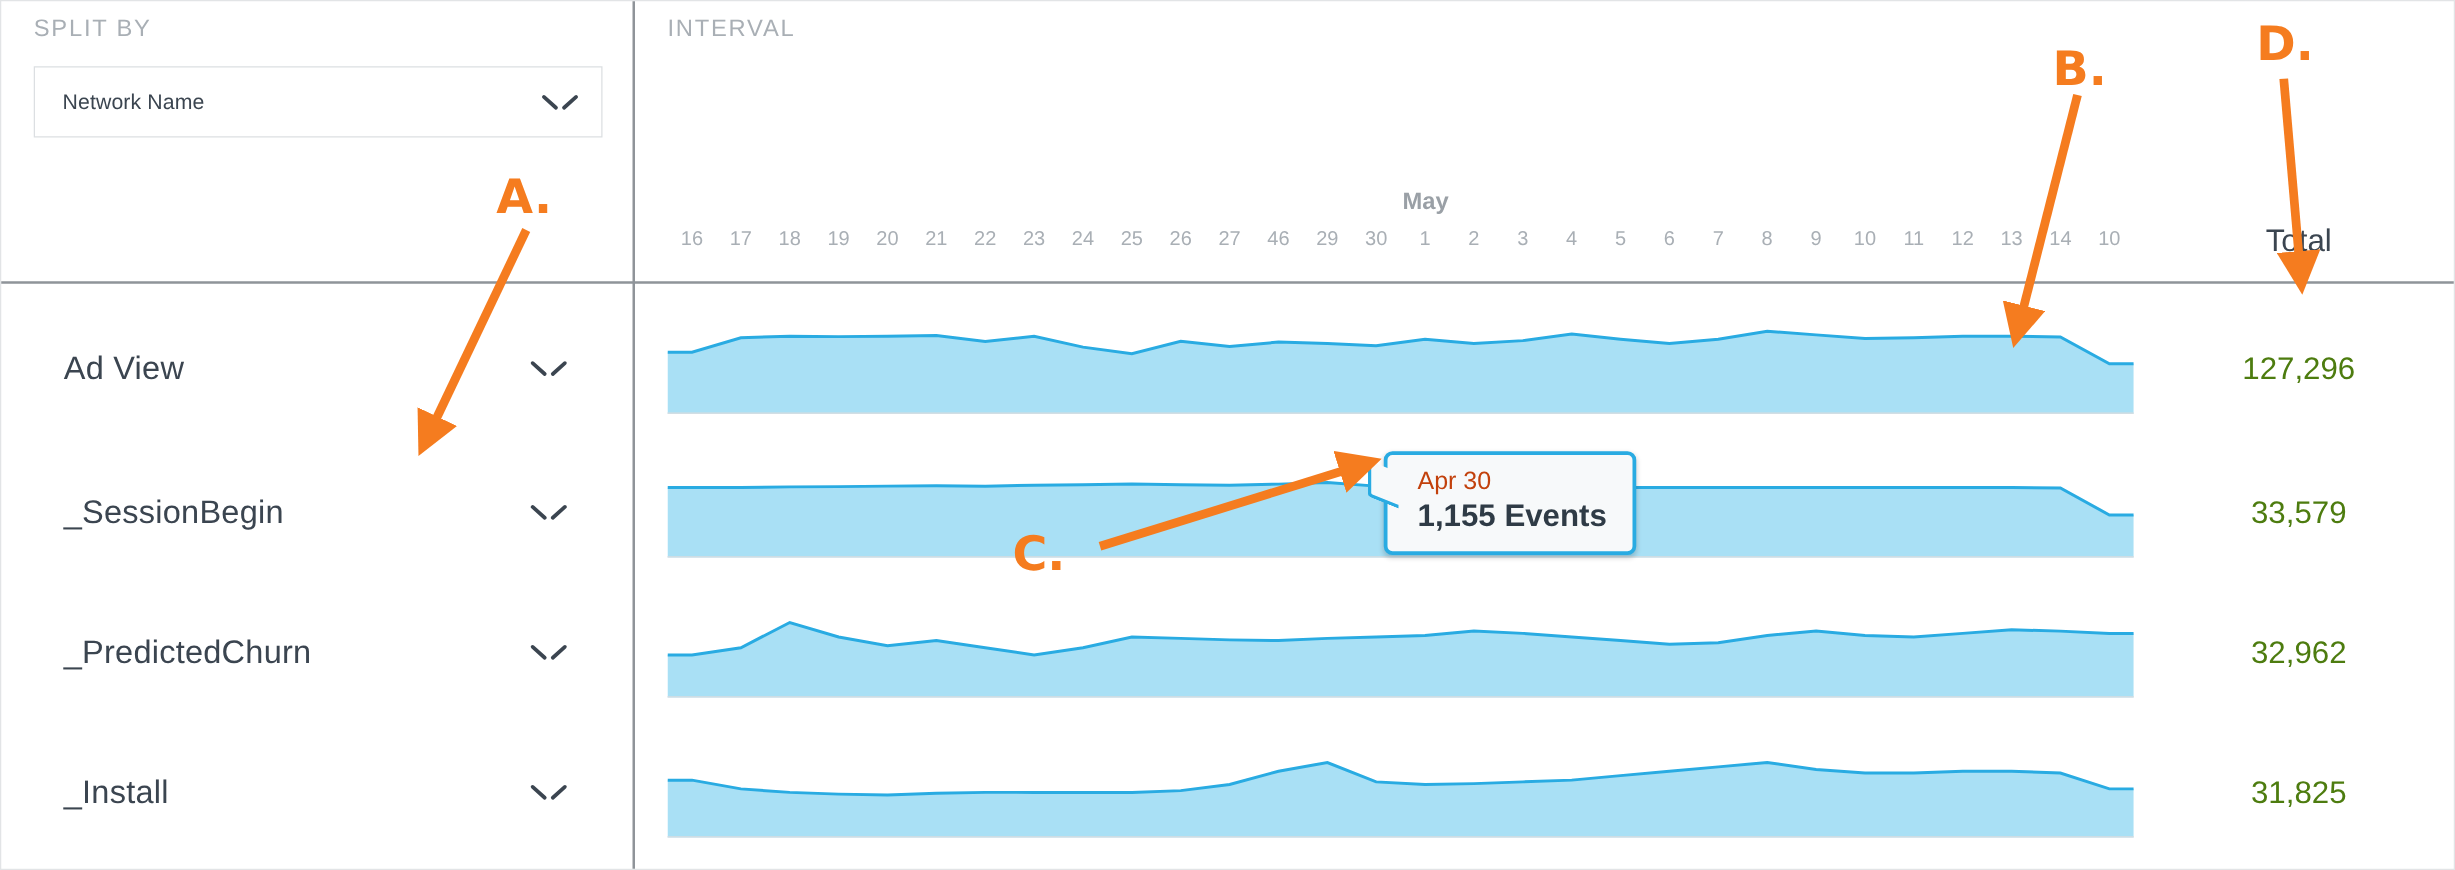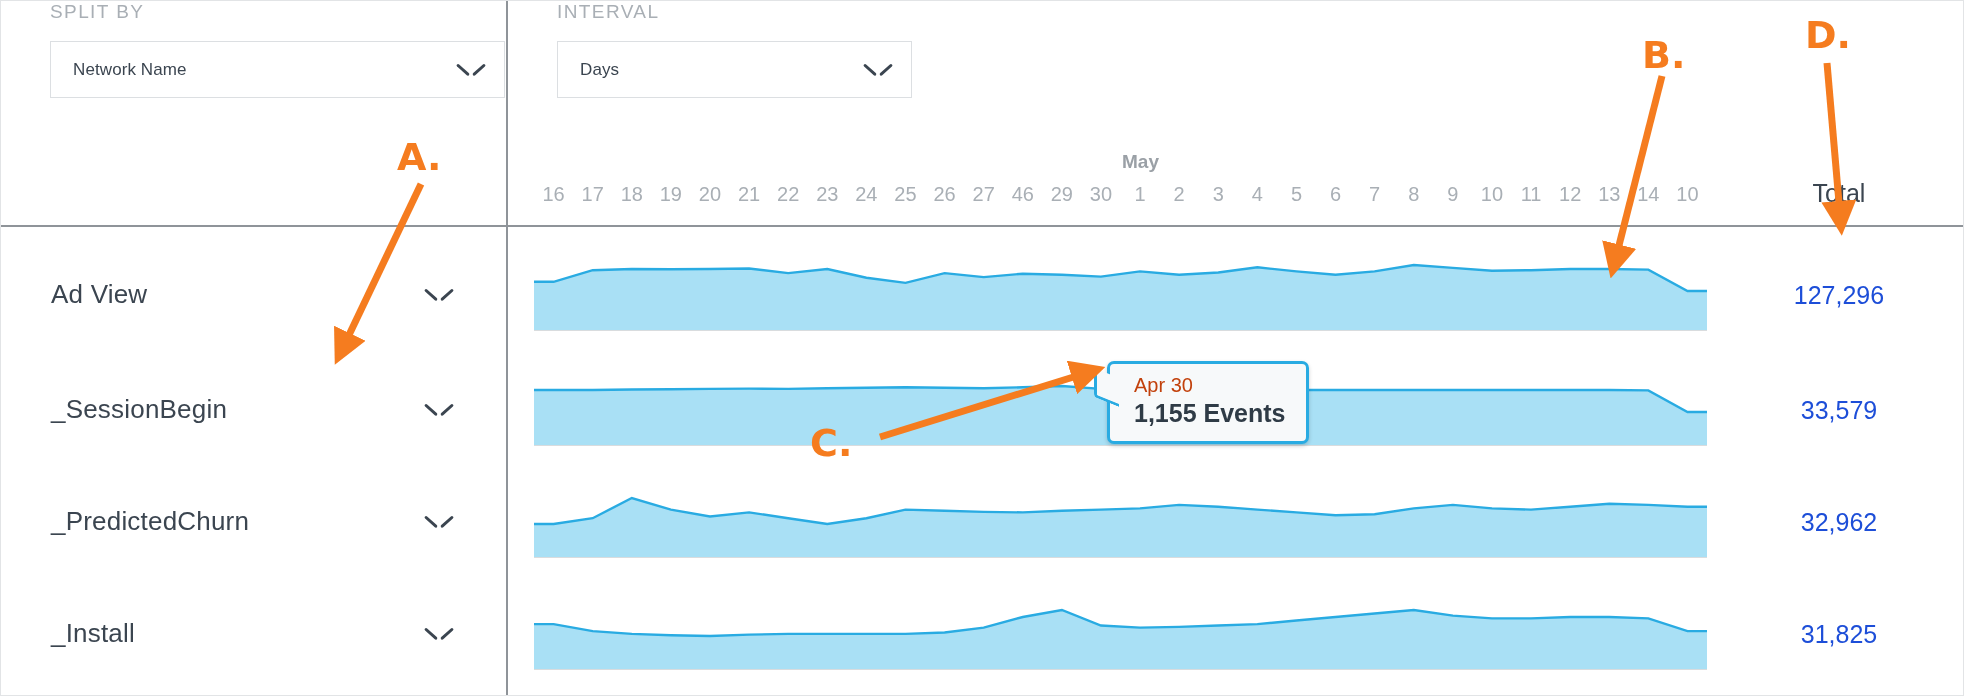--- a/index.html
+++ b/index.html
@@ -14,21 +14,21 @@
     position:absolute;inset:0;
     background:#ffffff;
     border:1px solid #e2e4e6;
     box-sizing:border-box;
   }
 
   
   .controls{
     position:absolute;left:0;top:0;width:100%;height:225px;
   }
-  .ctl-block{position:absolute;top:0;margin-left:23px;}
+  .ctl-block{position:absolute;top:12px;}
   .ctl-label{
     font-size:19px;letter-spacing:1.4px;color:#a9afb5;
     font-weight:400;text-transform:uppercase;
   }
   .ctl-select{
     margin-top:18px;
     box-sizing:border-box;
     border:1px solid #dcdfe2;
     background:#fff;
     height:57px;
@@ -69,21 +69,21 @@
   
   .axis{
     position:absolute;left:505px;top:140px;width:1230px;height:82px;
   }
   .month-label{
     position:absolute;top:10px;
     font-size:19px;font-weight:700;color:#9aa0a6;
   }
   .tick{
     position:absolute;top:42px;
-    font-size:20px;color:#a9afb5;
+    font-size:16px;color:#a9afb5;
     transform:translateX(-50%);
     text-align:center;
   }
   .total-head{
     position:absolute;left:1838px;top:178px;
     font-size:25px;color:#3b4550;
     transform:translate(-50%,0);
   }
 
   
@@ -93,21 +93,21 @@
   .row-name{
     position:absolute;left:50px;top:50px;
     font-size:26px;color:#3b4550;letter-spacing:.2px;
   }
   .row-chev{
     position:absolute;left:425px;top:58px;
     cursor:pointer;
   }
   .row-total{
     position:absolute;left:1838px;top:52px;
-    font-size:25px;color:#1d4ed8;
+    font-size:25px;color:#4d7c0f;
     transform:translateX(-50%);
     white-space:nowrap;
   }
   .spark{
     position:absolute;left:533px;top:0px;width:1173px;height:110px;
   }
   .spark svg{display:block;width:100%;height:100%;}
   .spark .baseline{
     position:absolute;left:0;bottom:8px;width:100%;height:1px;background:#d9dcde;
   }
@@ -155,24 +155,20 @@
     <div class="ctl-block" id="splitby">
       <div class="ctl-label">SPLIT BY</div>
       <div class="ctl-select">
         <span class="val">Network Name</span>
         <span class="chev"></span>
       </div>
     </div>
 
     <div class="ctl-block" id="interval">
       <div class="ctl-label">INTERVAL</div>
-      <div class="ctl-select">
-        <span class="val">Days</span>
-        <span class="chev"></span>
-      </div>
     </div>
 
   </div>
 
   <div class="vdiv"></div>
   <div class="hrule"></div>
 
   <div class="axis" id="axis">
       <div class="tick" style="left: 47.55px;">16</div>
       <div class="tick" style="left: 86.65px;">17</div>

